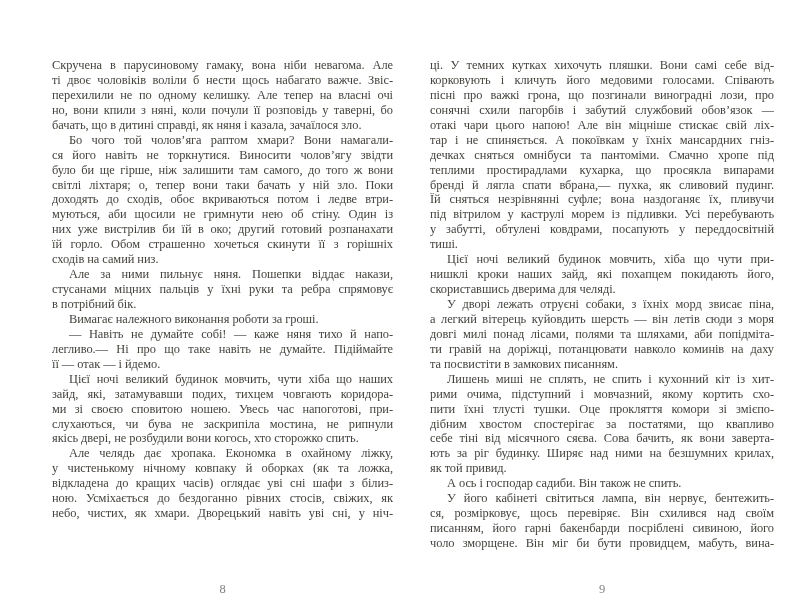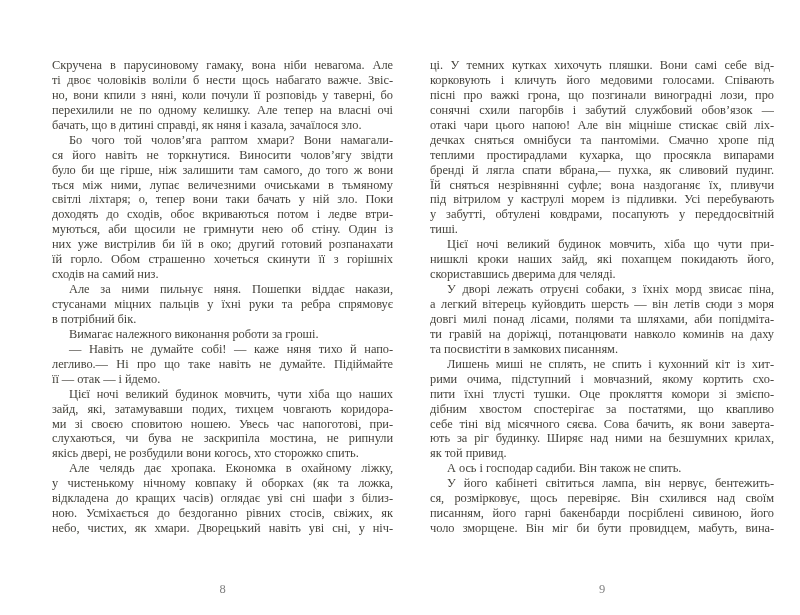--- a/index.html
+++ b/index.html
@@ -52,27 +52,26 @@
 </style>
 </head>
 <body>
 
 <div class="spread">
 
   <div class="page left">
     <div class="text-block">
         <div class="line">Скручена в парусиновому гамаку, вона ніби невагома. Але</div>
         <div class="line">ті двоє чоловіків воліли б нести щось набагато важче. Звіс-</div>
+        <div class="line">перехилили не по одному келишку. Але тепер на власні очі</div>
         <div class="line">но, вони кпили з няні, коли почули її розповідь у таверні, бо</div>
-        <div class="line">перехилили не по одному келишку. Але тепер на власні очі</div>
         <div class="line pend">бачать, що в дитині справді, як няня і казала, зачаїлося зло.</div>
         <div class="line ind">Бо чого той чолов’яга раптом хмари? Вони намагали-</div>
         <div class="line">ся його навіть не торкнутися. Виносити чолов’ягу звідти</div>
         <div class="line">було би ще гірше, ніж залишити там самого, до того ж вони</div>
-        <div class="line">ться між ними, лупає величезними очиськами в тьмяному</div>
         <div class="line">світлі ліхтаря; о, тепер вони таки бачать у ній зло. Поки</div>
         <div class="line">доходять до сходів, обоє вкриваються потом і ледве втри-</div>
         <div class="line">муються, аби щосили не гримнути нею об стіну. Один із</div>
         <div class="line">них уже вистрілив би їй в око; другий готовий розпанахати</div>
         <div class="line">їй горло. Обом страшенно хочеться скинути її з горішніх</div>
         <div class="line pend">сходів на самий низ.</div>
         <div class="line ind">Але за ними пильнує няня. Пошепки віддає накази,</div>
         <div class="line">стусанами міцних пальців у їхні руки та ребра спрямовує</div>
         <div class="line pend">в потрібний бік.</div>
         <div class="line ind pend">Вимагає належного виконання роботи за гроші.</div>
@@ -93,20 +92,21 @@
     <div class="pagenum">8</div>
   </div>
 
   <div class="page right">
     <div class="text-block">
         <div class="line">ці. У темних кутках хихочуть пляшки. Вони самі себе від-</div>
         <div class="line">корковують і кличуть його медовими голосами. Співають</div>
         <div class="line">пісні про важкі грона, що позгинали виноградні лози, про</div>
         <div class="line">сонячні схили пагорбів і забутий службовий обов’язок —</div>
         <div class="line">отакі чари цього напою! Але він міцніше стискає свій ліх-</div>
+        <div class="line">тар і не спиняється. А покоївкам у їхніх мансардних гніз-</div>
         <div class="line">дечках сняться омнібуси та пантоміми. Смачно хропе під</div>
         <div class="line">теплими простирадлами кухарка, що просякла випарами</div>
         <div class="line">бренді й лягла спати вбрана,— пухка, як сливовий пудинг.</div>
         <div class="line">Їй сняться незрівнянні суфле; вона наздоганяє їх, пливучи</div>
         <div class="line">під вітрилом у каструлі морем із підливки. Усі перебувають</div>
         <div class="line">у забутті, обтулені ковдрами, посапують у переддосвітній</div>
         <div class="line pend">тиші.</div>
         <div class="line ind">Цієї ночі великий будинок мовчить, хіба що чути при-</div>
         <div class="line">нишклі кроки наших зайд, які похапцем покидають його,</div>
         <div class="line pend">скориставшись дверима для челяді.</div>

